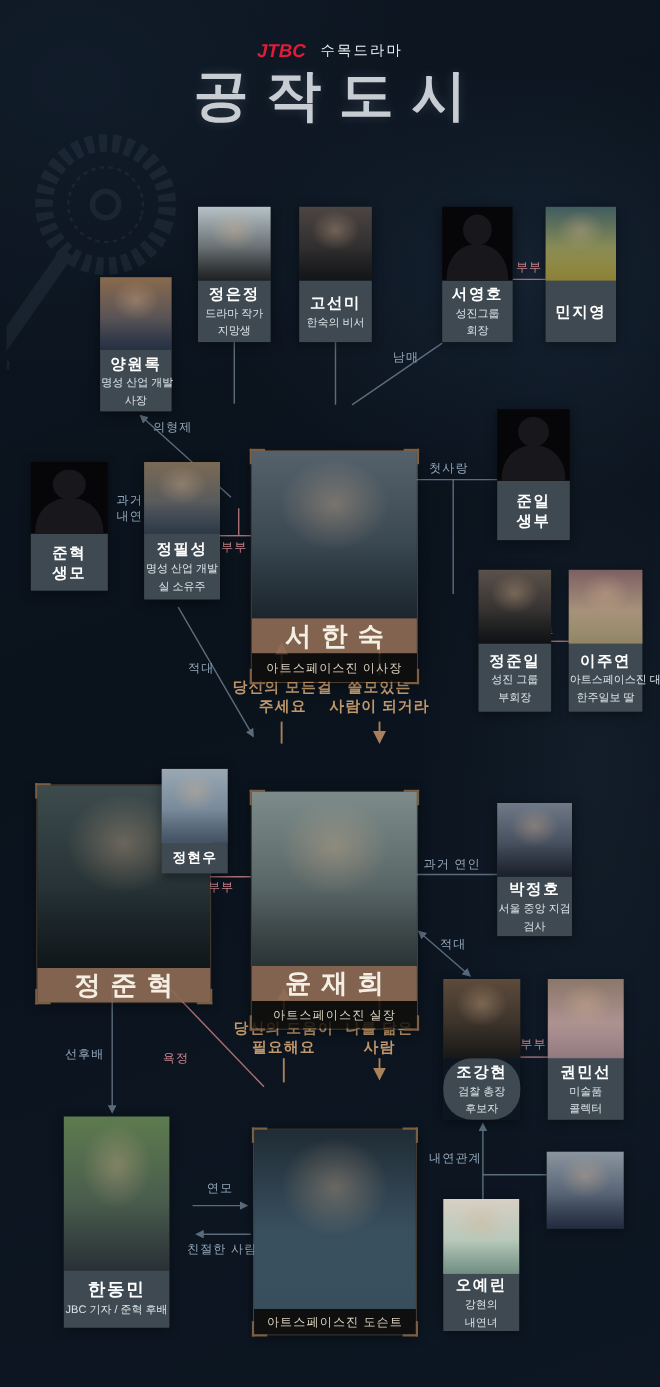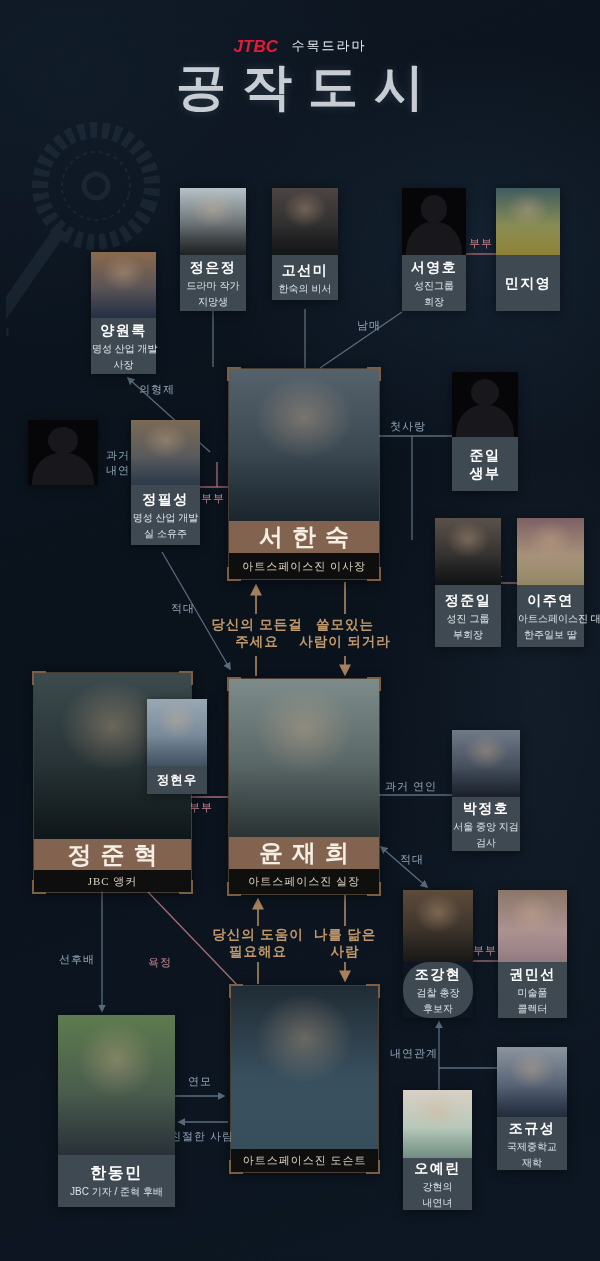--- a/index.html
+++ b/index.html
@@ -38,21 +38,21 @@
   .sil-head{position:absolute;left:29%;top:10%;width:42%;height:42%;border-radius:50%;background:#18181c;}
   .sil-body{position:absolute;left:6%;top:50%;width:88%;height:58%;background:#18181c;border-radius:46% 46% 0 0 / 78% 78% 0 0;}
   .label{
     background:#3e4951;color:#fff;text-align:center;box-sizing:border-box;
     display:flex;flex-direction:column;justify-content:center;padding:3px 1px;
   }
   .name{font-weight:bold;font-size:14px;letter-spacing:1.5px;line-height:18px;white-space:pre-line;}
   .name.big{font-size:16px;}
   .name.kid{font-size:12.5px;letter-spacing:1px;}
   .role{font-size:10px;color:#dde4e9;line-height:13px;margin-top:3px;letter-spacing:0px;white-space:nowrap;}
-  .card.main{border:1px solid rgba(164,122,80,.4);}
+  .card.main{border:1px solid rgba(164,122,80,.4);margin-top:41px;}
   .corner{position:absolute;width:12px;height:12px;border:2px solid #7c5e42;z-index:3;}
   .corner.tl{left:-2px;top:-2px;border-right:none;border-bottom:none;}
   .corner.tr{right:-2px;top:-2px;border-left:none;border-bottom:none;}
   .corner.bl{left:-2px;bottom:-2px;border-right:none;border-top:none;}
   .corner.br{right:-2px;bottom:-2px;border-left:none;border-top:none;}
   .banner{
     background:rgba(140,106,85,.92);color:#f4eee3;text-align:center;
     font-family:"Liberation Serif","DejaVu Serif",serif;font-weight:600;
     display:flex;align-items:center;justify-content:center;
     font-size:24px;letter-spacing:9px;text-indent:9px;
@@ -144,21 +144,21 @@
       <div class="card" style="left: 180px; top: 188px; width: 66px; z-index: 2;">
         <div class="photo real" style="height: 67px; background: linear-gradient(rgb(182, 194, 198), rgb(43, 46, 49));"></div>
         <div class="label" style="height: 56px;">
           <div class="name">정은정</div>
           <div class="role">드라마 작가</div>
           <div class="role">지망생</div>
         </div>
       </div>
       <div class="card" style="left: 272px; top: 188px; width: 66px; z-index: 2;">
         <div class="photo real" style="height: 67px; background: linear-gradient(rgb(76, 69, 67), rgb(26, 28, 31));"></div>
-        <div class="label" style="height: 45px;">
+        <div class="label" style="height: 56px;">
           <div class="name">고선미</div>
           <div class="role">한숙의 비서</div>
         </div>
       </div>
       <div class="card" style="left: 402px; top: 188px; width: 64px; z-index: 2;">
         <div class="photo silp" style="height: 67px;">
           <div class="sil-head"></div>
           <div class="sil-body"></div>
         </div>
         <div class="label" style="height: 56px;">
@@ -178,20 +178,24 @@
         <div class="label" style="height: 56px;">
           <div class="name">양원록</div>
           <div class="role">명성 산업 개발</div>
           <div class="role">사장</div>
         </div>
       </div>
       <div class="card" style="left: 28px; top: 420px; width: 70px; z-index: 2;">
         <div class="photo silp" style="height: 65px;">
           <div class="sil-head"></div>
           <div class="sil-body"></div>
+        </div>
+        <div class="label" style="height: 52px;">
+          <div class="name">준혁
+생모</div>
         </div>
       </div>
       <div class="card" style="left: 131px; top: 420px; width: 69px; z-index: 2;">
         <div class="photo real" style="height: 65px; background: linear-gradient(rgb(123, 106, 85), rgb(62, 79, 99));"></div>
         <div class="label" style="height: 60px;">
           <div class="name">정필성</div>
           <div class="role">명성 산업 개발</div>
           <div class="role">실 소유주</div>
         </div>
       </div>
@@ -230,21 +234,20 @@
           <div class="role">한주일보 딸</div>
         </div>
       </div>
       <div class="card main" style="left: 33px; top: 672px; width: 157px; z-index: 2;">
         <div class="photo real" style="height: 166px; background: linear-gradient(rgb(61, 75, 77), rgb(21, 31, 35));"></div>
         <span class="corner tl"></span>
         <span class="corner tr"></span>
         <span class="corner bl"></span>
         <span class="corner br"></span>
         <div class="banner" style="height: 31px;">정준혁</div>
-        <div class="subband" style="height: 22px;">JBC 앵커</div>
       </div>
       <div class="card" style="left: 147px; top: 668px; width: 60px; z-index: 5; margin-top: 31px;">
         <div class="photo real" style="height: 67px; background: linear-gradient(rgb(154, 168, 179), rgb(93, 113, 135));"></div>
         <div class="label" style="height: 28px;">
           <div class="name kid">정현우</div>
         </div>
       </div>
       <div class="card main" style="left: 228px; top: 678px; width: 150px; z-index: 2;">
         <div class="photo real" style="height: 158px; background: linear-gradient(rgb(125, 140, 138), rgb(59, 71, 73));"></div>
         <span class="corner tl"></span>
@@ -271,21 +274,21 @@
         </div>
       </div>
       <div class="card" style="left: 498px; top: 890px; width: 69px; z-index: 2;">
         <div class="photo real" style="height: 72px; background: linear-gradient(rgb(139, 119, 105), rgb(200, 168, 176));"></div>
         <div class="label" style="height: 56px;">
           <div class="name">권민선</div>
           <div class="role">미술품</div>
           <div class="role">콜렉터</div>
         </div>
       </div>
-      <div class="card" style="left: 58px; top: 1015px; width: 117px; z-index: 2;">
+      <div class="card" style="left: 58px; top: 1015px; width: 96px; z-index: 2;">
         <div class="photo real" style="height: 140px; background: linear-gradient(rgb(93, 123, 79), rgb(58, 68, 75));"></div>
         <div class="label" style="height: 52px;">
           <div class="name big">한동민</div>
           <div class="role">JBC 기자 / 준혁 후배</div>
         </div>
       </div>
       <div class="card main" style="left: 230px; top: 985px; width: 147px; z-index: 2;">
         <div class="photo real" style="height: 163px; background: linear-gradient(rgb(32, 44, 53), rgb(76, 107, 126));"></div>
         <span class="corner tl"></span>
         <span class="corner tr"></span>
@@ -296,25 +299,20 @@
       <div class="card" style="left: 403px; top: 1090px; width: 69px; z-index: 2;">
         <div class="photo real" style="height: 68px; background: linear-gradient(rgb(216, 207, 195), rgb(157, 195, 179));"></div>
         <div class="label" style="height: 52px;">
           <div class="name">오예린</div>
           <div class="role">강현의</div>
           <div class="role">내연녀</div>
         </div>
       </div>
       <div class="card" style="left: 497px; top: 1047px; width: 70px; z-index: 2;">
         <div class="photo real" style="height: 70px; background: linear-gradient(rgb(139, 149, 159), rgb(45, 59, 83));"></div>
-        <div class="label" style="height: 53px;">
-          <div class="name">조규성</div>
-          <div class="role">국제중학교</div>
-          <div class="role">재학</div>
-        </div>
       </div>
     </div>
   <div id="labels">
       <div class="rel-label rel-pink" style="left: 481px; top: 236px;">부부</div>
       <div class="rel-label rel-gray" style="left: 369px; top: 318px;">남매</div>
       <div class="rel-label rel-gray" style="left: 157px; top: 382px;">의형제</div>
       <div class="rel-label rel-gray" style="left: 118px; top: 448px;">과거
 내연</div>
       <div class="rel-label rel-pink" style="left: 213px; top: 491px;">부부</div>
       <div class="rel-label rel-gray" style="left: 408px; top: 419px;">첫사랑</div>

